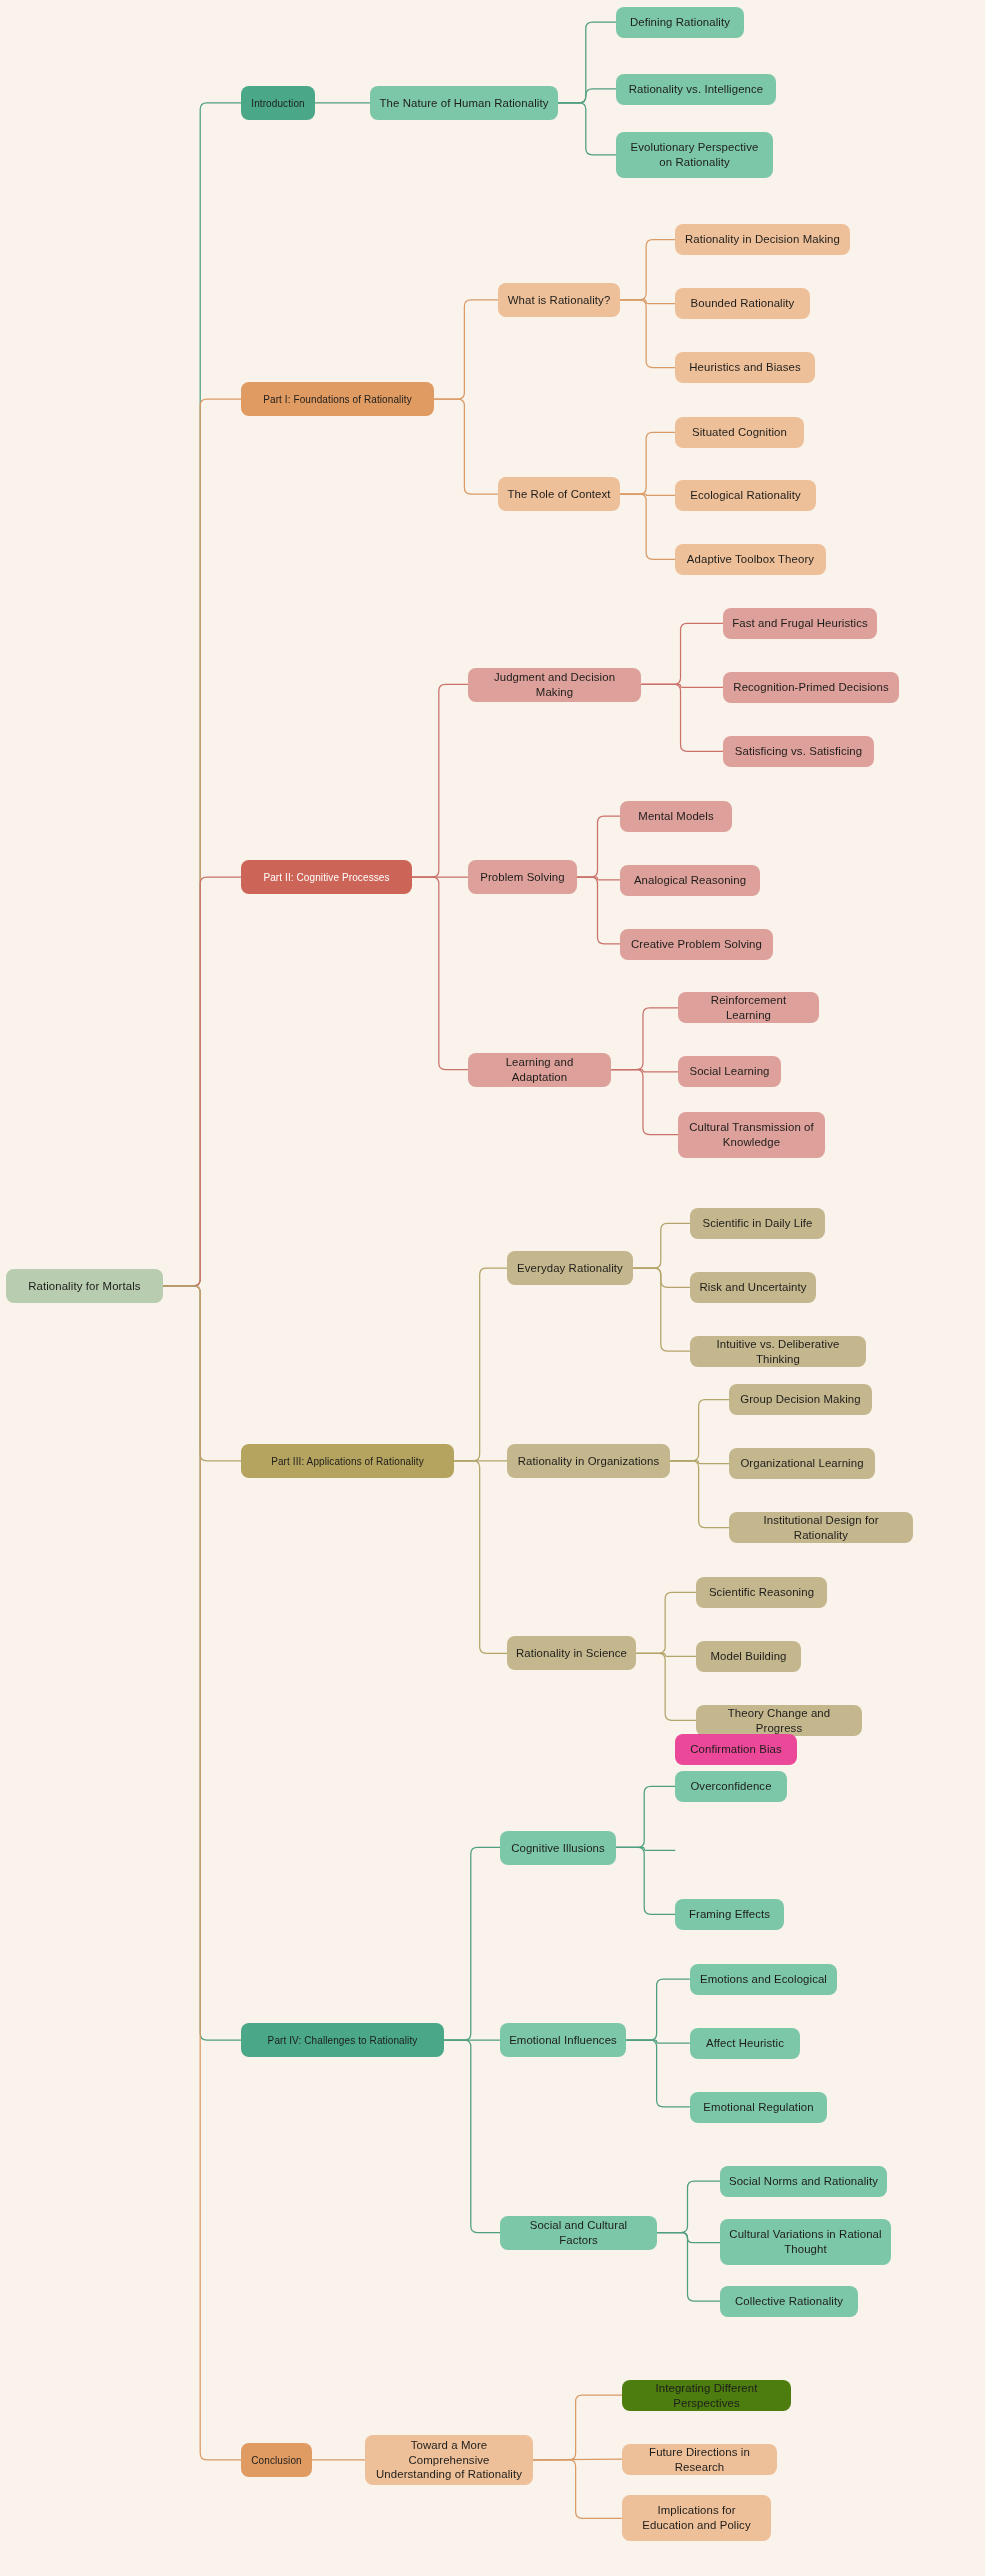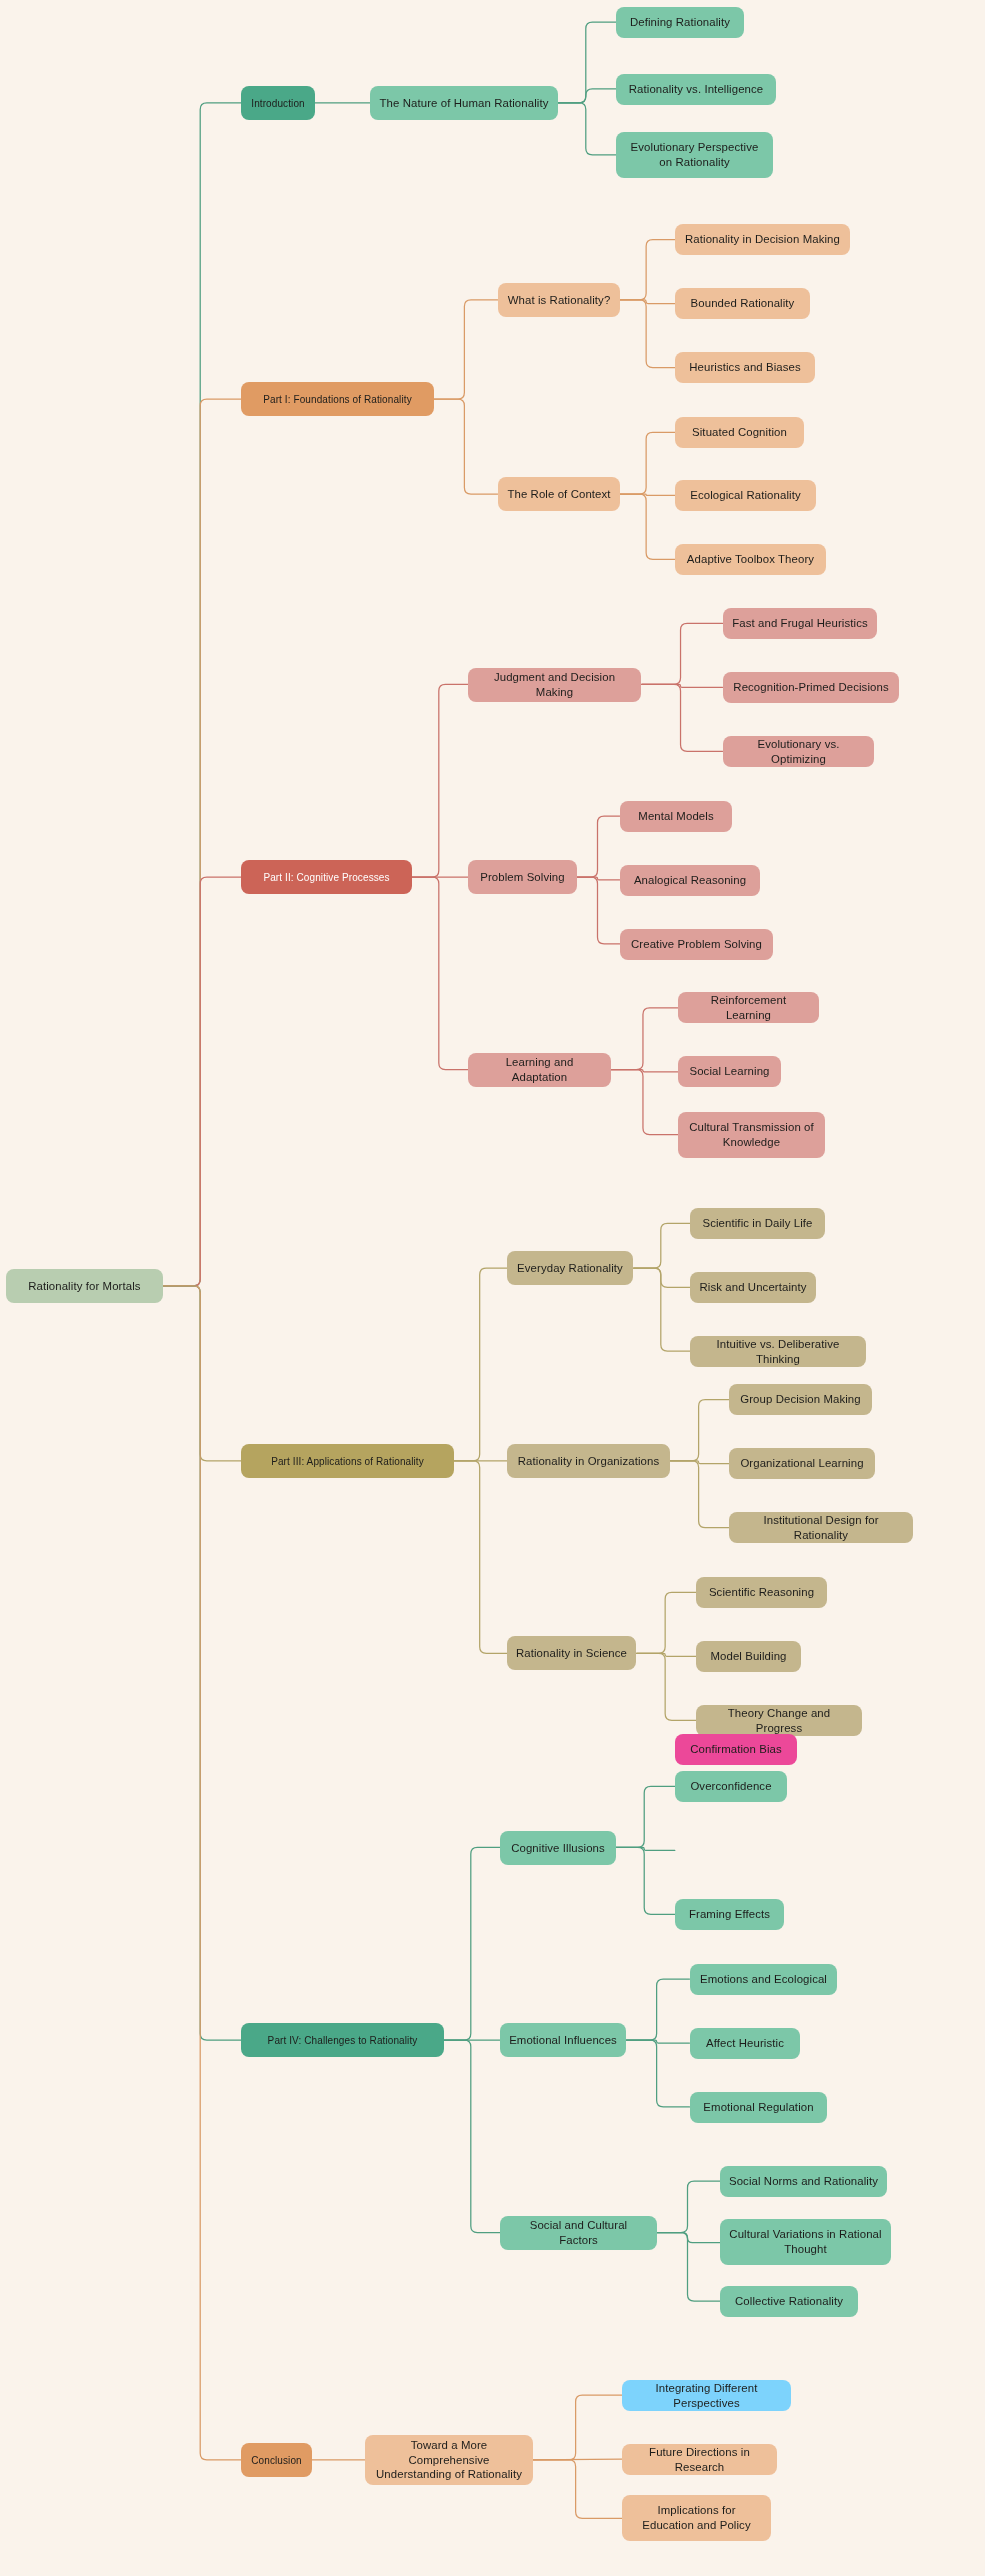--- a/index.html
+++ b/index.html
@@ -121,21 +121,21 @@
       <div class="mm-node level-3" style="left: 675px; top: 288px; width: 135px; height: 31px; background: rgb(238, 192, 154);">Bounded Rationality</div>
       <div class="mm-node level-3" style="left: 675px; top: 352px; width: 140px; height: 31px; background: rgb(238, 192, 154);">Heuristics and Biases</div>
       <div class="mm-node level-2" style="left: 498px; top: 477px; width: 122px; height: 34px; background: rgb(238, 192, 154);">The Role of Context</div>
       <div class="mm-node level-3" style="left: 675px; top: 417px; width: 129px; height: 31px; background: rgb(238, 192, 154);">Situated Cognition</div>
       <div class="mm-node level-3" style="left: 675px; top: 480px; width: 141px; height: 31px; background: rgb(238, 192, 154);">Ecological Rationality</div>
       <div class="mm-node level-3" style="left: 675px; top: 544px; width: 151px; height: 31px; background: rgb(238, 192, 154);">Adaptive Toolbox Theory</div>
       <div class="mm-node level-1 white-text" style="left: 241px; top: 860px; width: 171px; height: 34px; background: rgb(204, 100, 87); color: rgb(255, 255, 255);">Part II: Cognitive Processes</div>
       <div class="mm-node level-2" style="left: 468px; top: 668px; width: 173px; height: 34px; background: rgb(221, 160, 154);">Judgment and Decision Making</div>
       <div class="mm-node level-3" style="left: 723px; top: 608px; width: 154px; height: 31px; background: rgb(221, 160, 154);">Fast and Frugal Heuristics</div>
       <div class="mm-node level-3" style="left: 723px; top: 672px; width: 176px; height: 31px; background: rgb(221, 160, 154);">Recognition-Primed Decisions</div>
-      <div class="mm-node level-3" style="left: 723px; top: 736px; width: 151px; height: 31px; background: rgb(221, 160, 154);">Evolutionary vs. Optimizing</div>
+      <div class="mm-node level-3" style="left: 723px; top: 736px; width: 151px; height: 31px; background: rgb(221, 160, 154);">Satisficing vs. Satisficing</div>
       <div class="mm-node level-2" style="left: 468px; top: 860px; width: 109px; height: 34px; background: rgb(221, 160, 154);">Problem Solving</div>
       <div class="mm-node level-3" style="left: 620px; top: 801px; width: 112px; height: 31px; background: rgb(221, 160, 154);">Mental Models</div>
       <div class="mm-node level-3" style="left: 620px; top: 865px; width: 140px; height: 31px; background: rgb(221, 160, 154);">Analogical Reasoning</div>
       <div class="mm-node level-3" style="left: 620px; top: 929px; width: 153px; height: 31px; background: rgb(221, 160, 154);">Creative Problem Solving</div>
       <div class="mm-node level-2" style="left: 468px; top: 1053px; width: 143px; height: 34px; background: rgb(221, 160, 154);">Learning and Adaptation</div>
       <div class="mm-node level-3" style="left: 678px; top: 992px; width: 141px; height: 31px; background: rgb(221, 160, 154);">Reinforcement Learning</div>
       <div class="mm-node level-3" style="left: 678px; top: 1056px; width: 103px; height: 31px; background: rgb(221, 160, 154);">Social Learning</div>
       <div class="mm-node level-3" style="left: 678px; top: 1112px; width: 147px; height: 46px; background: rgb(221, 160, 154);">Cultural Transmission of Knowledge</div>
       <div class="mm-node level-1" style="left: 241px; top: 1444px; width: 213px; height: 34px; background: rgb(181, 164, 95); color: rgb(29, 29, 27);">Part III: Applications of Rationality</div>
       <div class="mm-node level-2" style="left: 507px; top: 1251px; width: 126px; height: 34px; background: rgb(196, 182, 141);">Everyday Rationality</div>
@@ -158,18 +158,18 @@
       <div class="mm-node level-2" style="left: 500px; top: 2023px; width: 126px; height: 34px; background: rgb(124, 199, 168);">Emotional Influences</div>
       <div class="mm-node level-3" style="left: 690px; top: 1964px; width: 147px; height: 31px; background: rgb(124, 199, 168);">Emotions and Ecological</div>
       <div class="mm-node level-3" style="left: 690px; top: 2028px; width: 110px; height: 31px; background: rgb(124, 199, 168);">Affect Heuristic</div>
       <div class="mm-node level-3" style="left: 690px; top: 2092px; width: 137px; height: 31px; background: rgb(124, 199, 168);">Emotional Regulation</div>
       <div class="mm-node level-2" style="left: 500px; top: 2216px; width: 157px; height: 34px; background: rgb(124, 199, 168);">Social and Cultural Factors</div>
       <div class="mm-node level-3" style="left: 720px; top: 2166px; width: 167px; height: 31px; background: rgb(124, 199, 168);">Social Norms and Rationality</div>
       <div class="mm-node level-3" style="left: 720px; top: 2219px; width: 171px; height: 46px; background: rgb(124, 199, 168);">Cultural Variations in Rational Thought</div>
       <div class="mm-node level-3" style="left: 720px; top: 2286px; width: 138px; height: 31px; background: rgb(124, 199, 168);">Collective Rationality</div>
       <div class="mm-node level-1" style="left: 241px; top: 2443px; width: 71px; height: 34px; background: rgb(224, 155, 99); color: rgb(29, 29, 27);">Conclusion</div>
       <div class="mm-node level-2" style="left: 365px; top: 2435px; width: 168px; height: 50px; background: rgb(238, 192, 154);">Toward a More Comprehensive Understanding of Rationality</div>
-      <div class="mm-node level-3" style="left: 622px; top: 2380px; width: 169px; height: 31px; background: #7dd3fc;">Integrating Different Perspectives</div>
+      <div class="mm-node level-3" style="left: 622px; top: 2380px; width: 169px; height: 31px; background: #4d7c0f;">Integrating Different Perspectives</div>
       <div class="mm-node level-3" style="left: 622px; top: 2444px; width: 155px; height: 31px; background: rgb(238, 192, 154);">Future Directions in Research</div>
       <div class="mm-node level-3" style="left: 622px; top: 2495px; width: 149px; height: 46px; background: rgb(238, 192, 154);">Implications for Education and Policy</div>
     </div>
 </div>
 
 
 </body></html>

